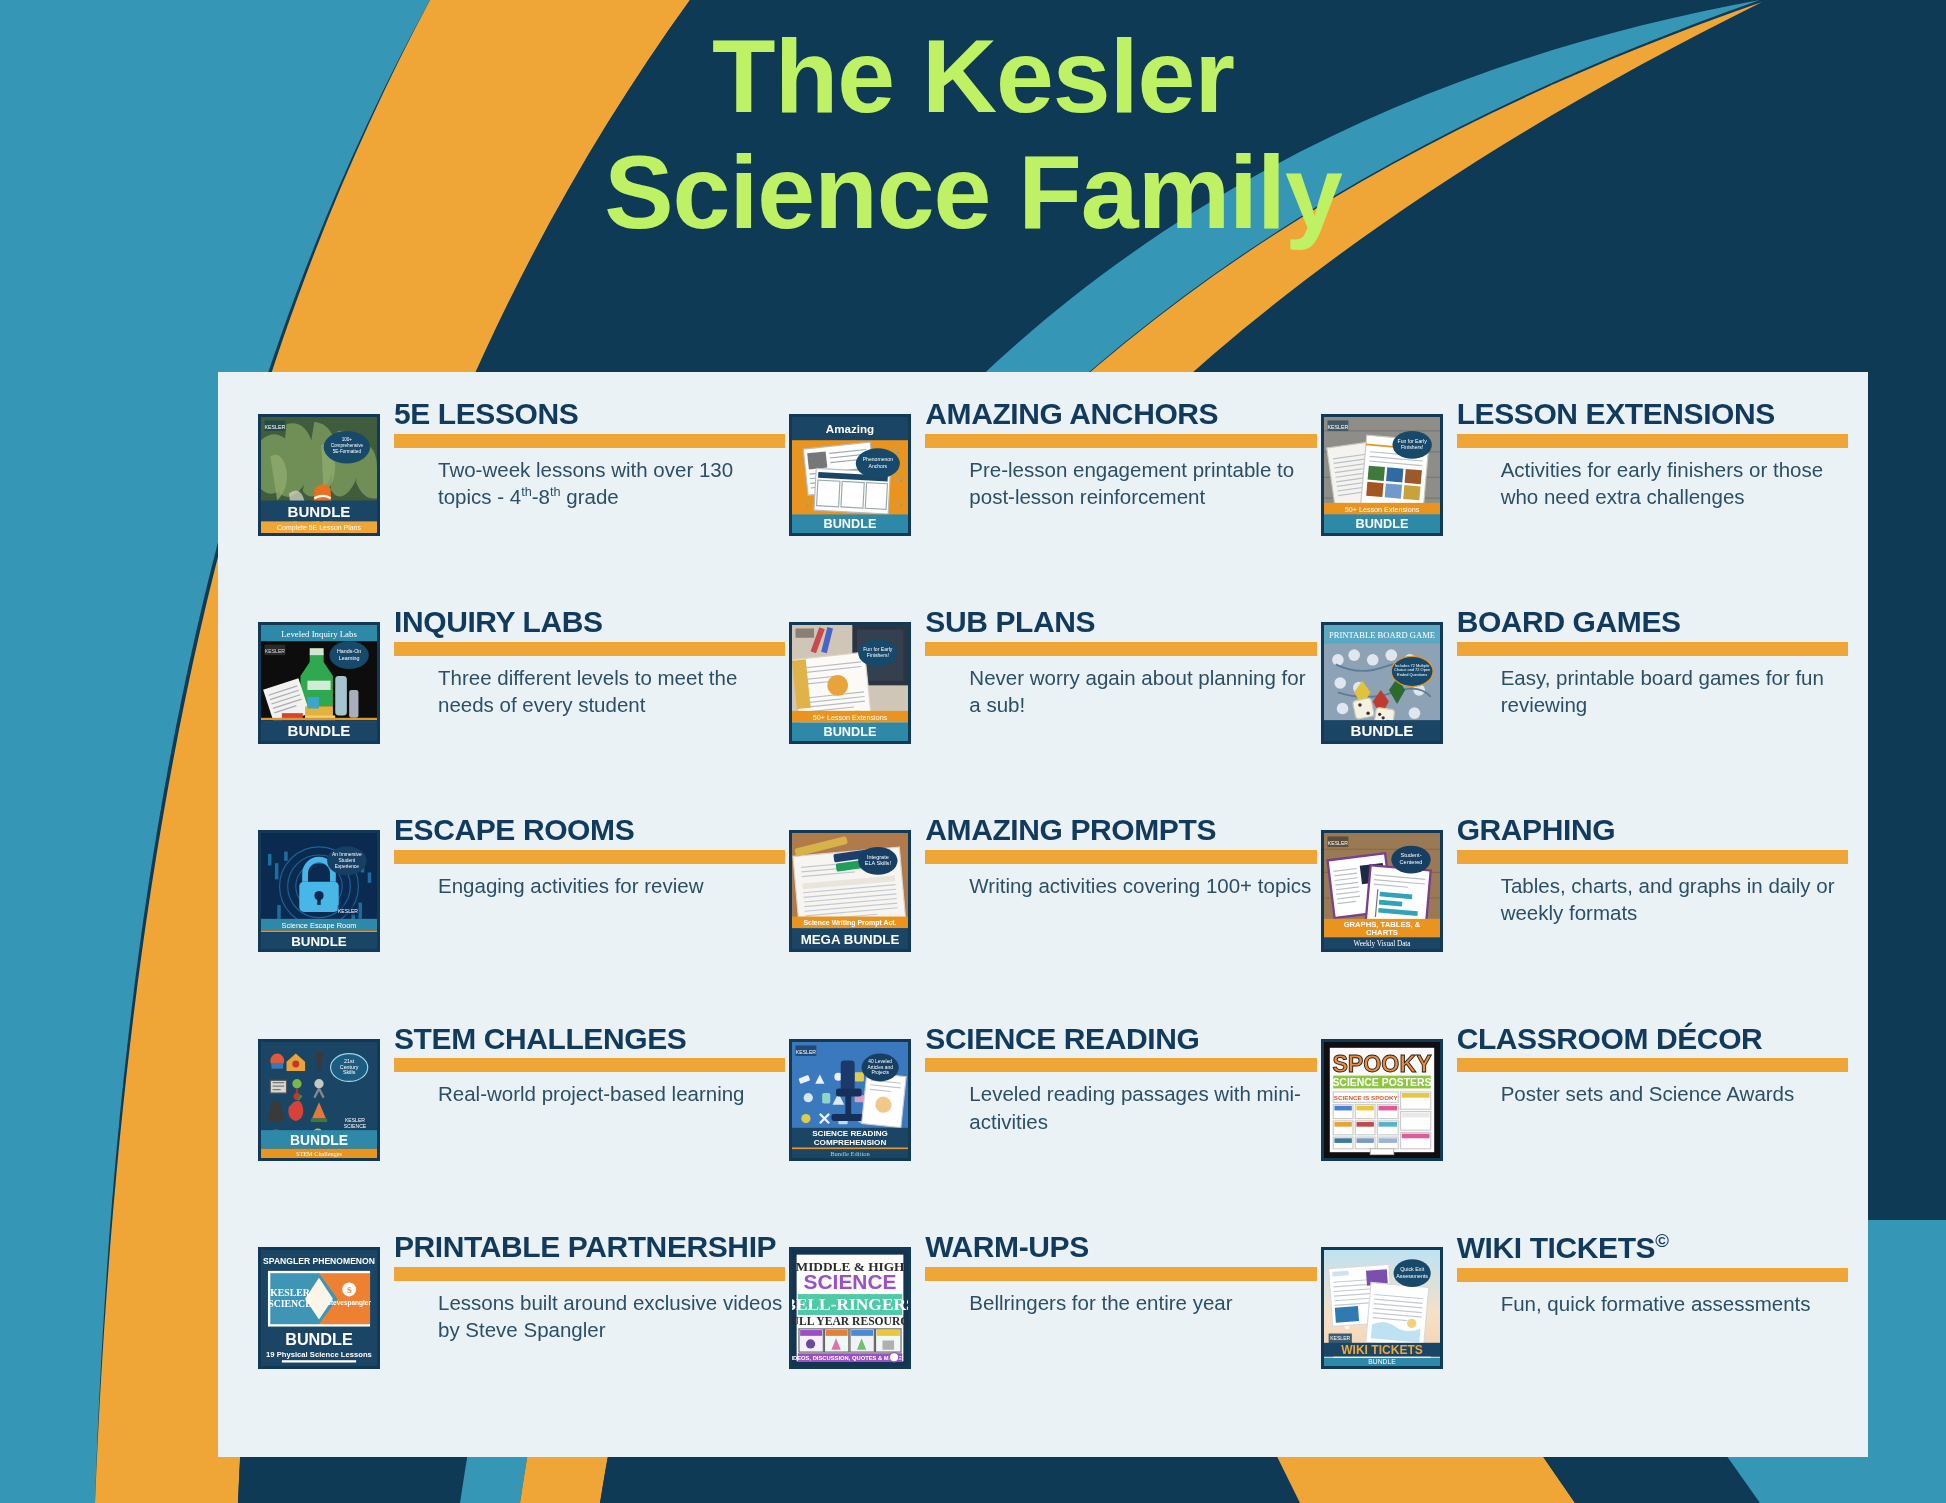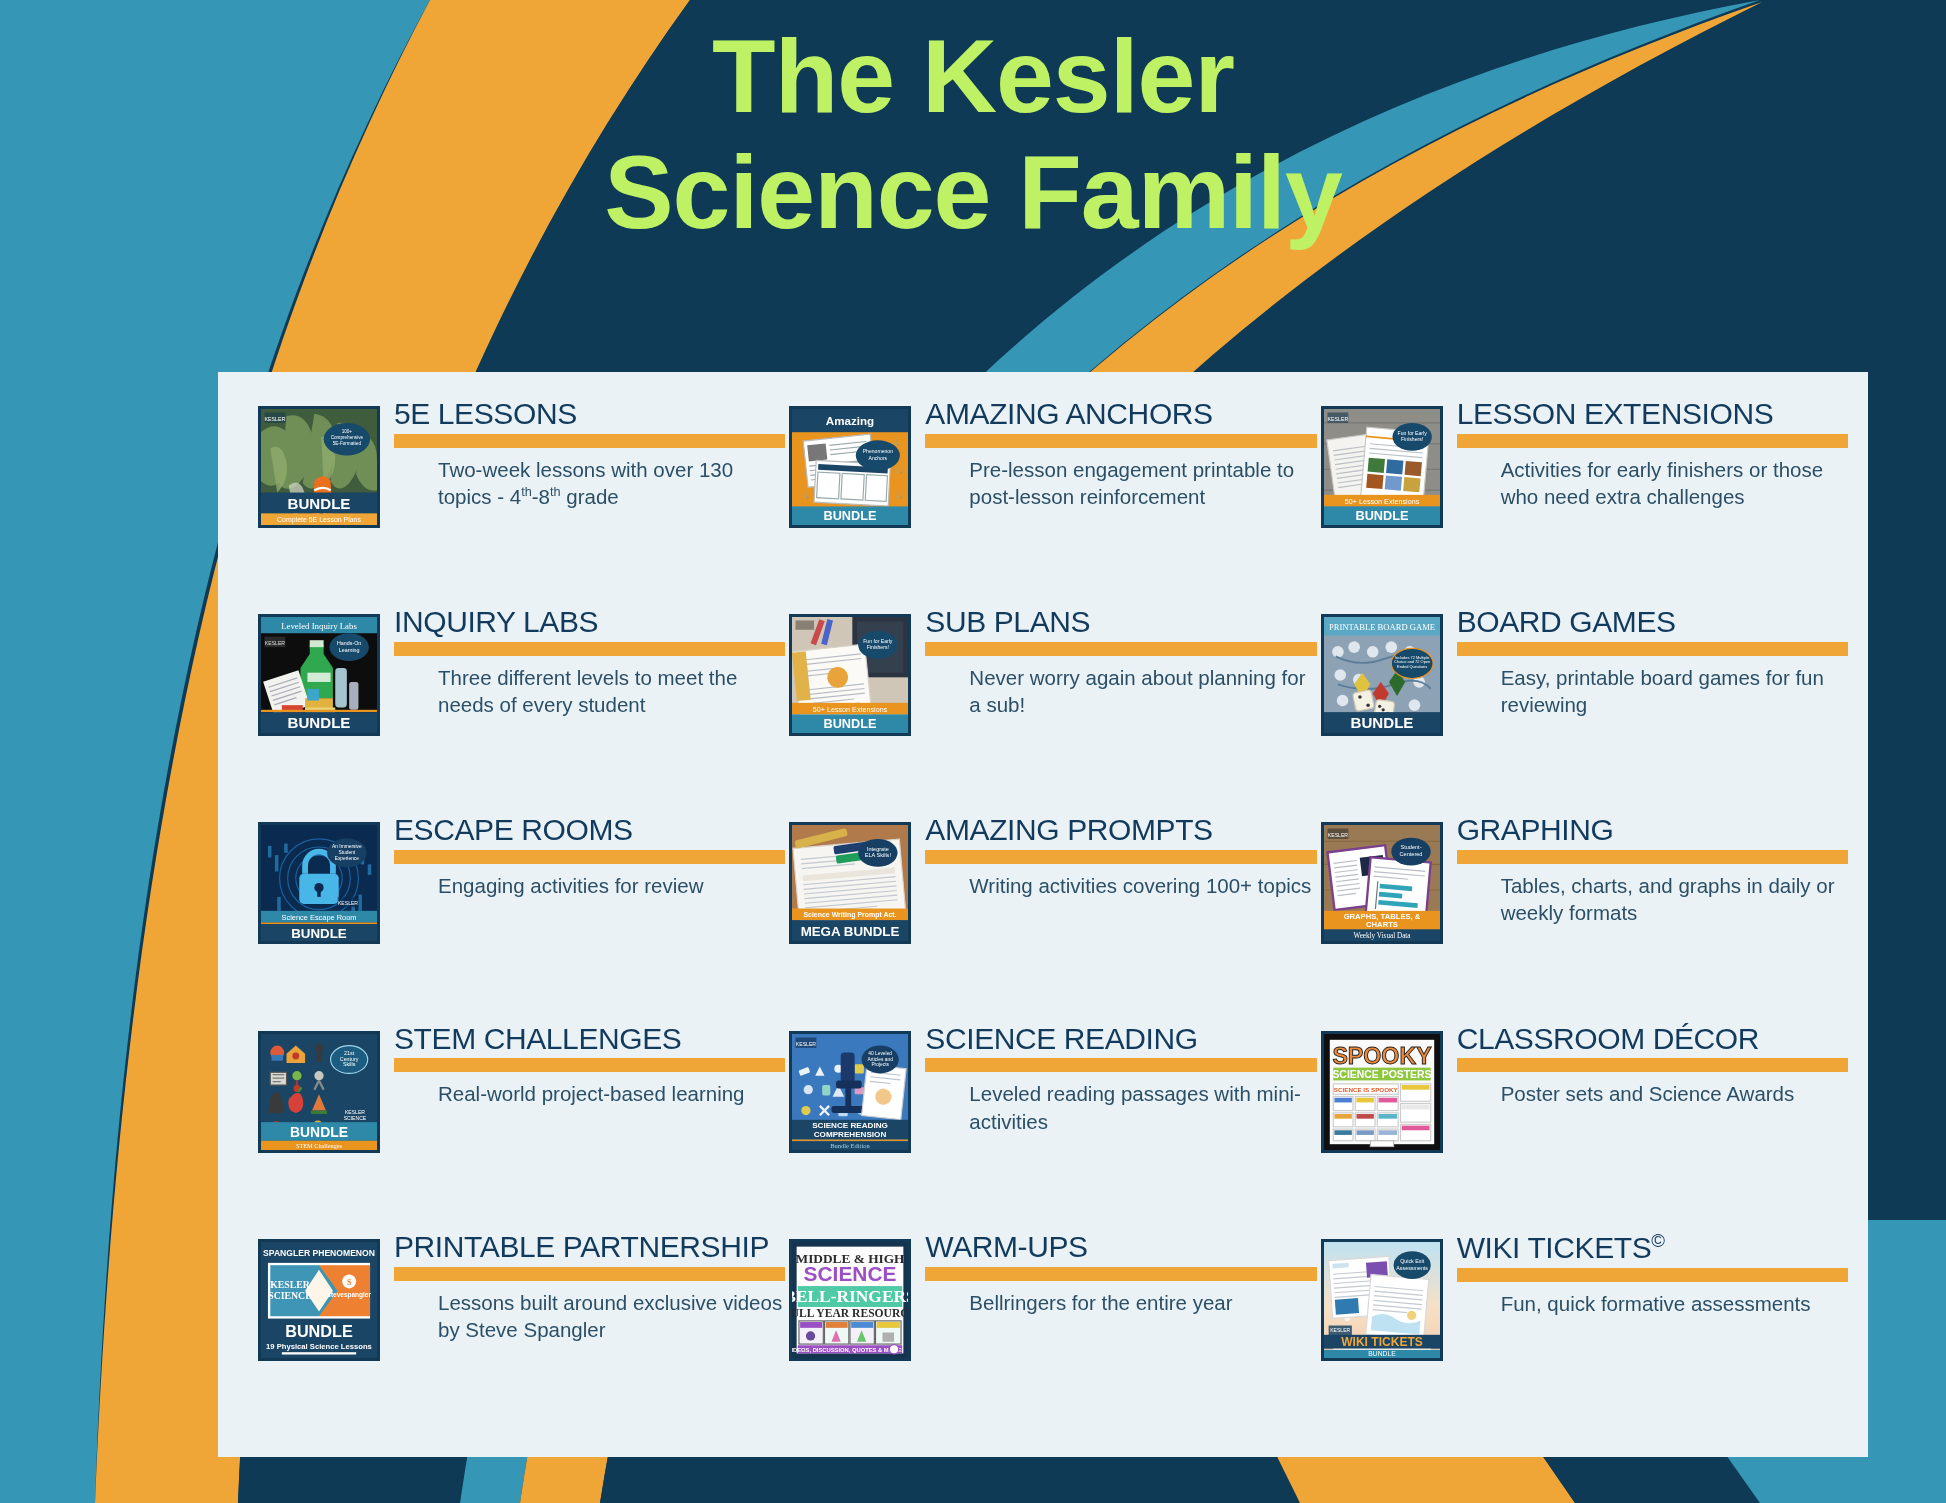--- a/index.html
+++ b/index.html
@@ -29,28 +29,28 @@
   .grid{
     position:absolute;left:0;top:0;width:100%;height:100%;
     display:grid;
     grid-template-columns:1fr 1fr 1fr;
     grid-template-rows:repeat(5,1fr);
     padding:24px 20px 20px 40px;box-sizing:border-box;
     column-gap:4px;row-gap:0px;
   }
   .card{display:flex;align-items:flex-start;gap:14px;}
   .thumb{
-    width:122px;height:122px;flex:0 0 122px;margin-top:10px;
+    width:122px;height:122px;flex:0 0 122px;margin-top:18px;
     border:3px solid #123a56;box-sizing:border-box;position:relative;
     overflow:hidden;background:#123a56;
   }
   .thumb svg{display:block;width:100%;height:100%;}
   .card-body{flex:1 1 auto;min-width:0;padding-top:2px;}
   .card-title{
-    color:#123a5d;font-weight:normal;font-size:30px;line-height:1.06;
+    color:#123a5d;font-weight:bold;font-size:30px;line-height:1.06;
     letter-spacing:-0.4px;text-transform:none;
   }
   .rule{
     height:14px;background:#f0a637;margin:4px 0 8px 0;width:100%;
   }
   .card-desc{
     color:#2b4f66;font-size:20.5px;line-height:1.33;font-weight:normal;margin-left:44px;
   }
   .card-desc sup{font-size:0.62em;vertical-align:super;}
   .sup-c{font-size:0.62em;vertical-align:super;}

